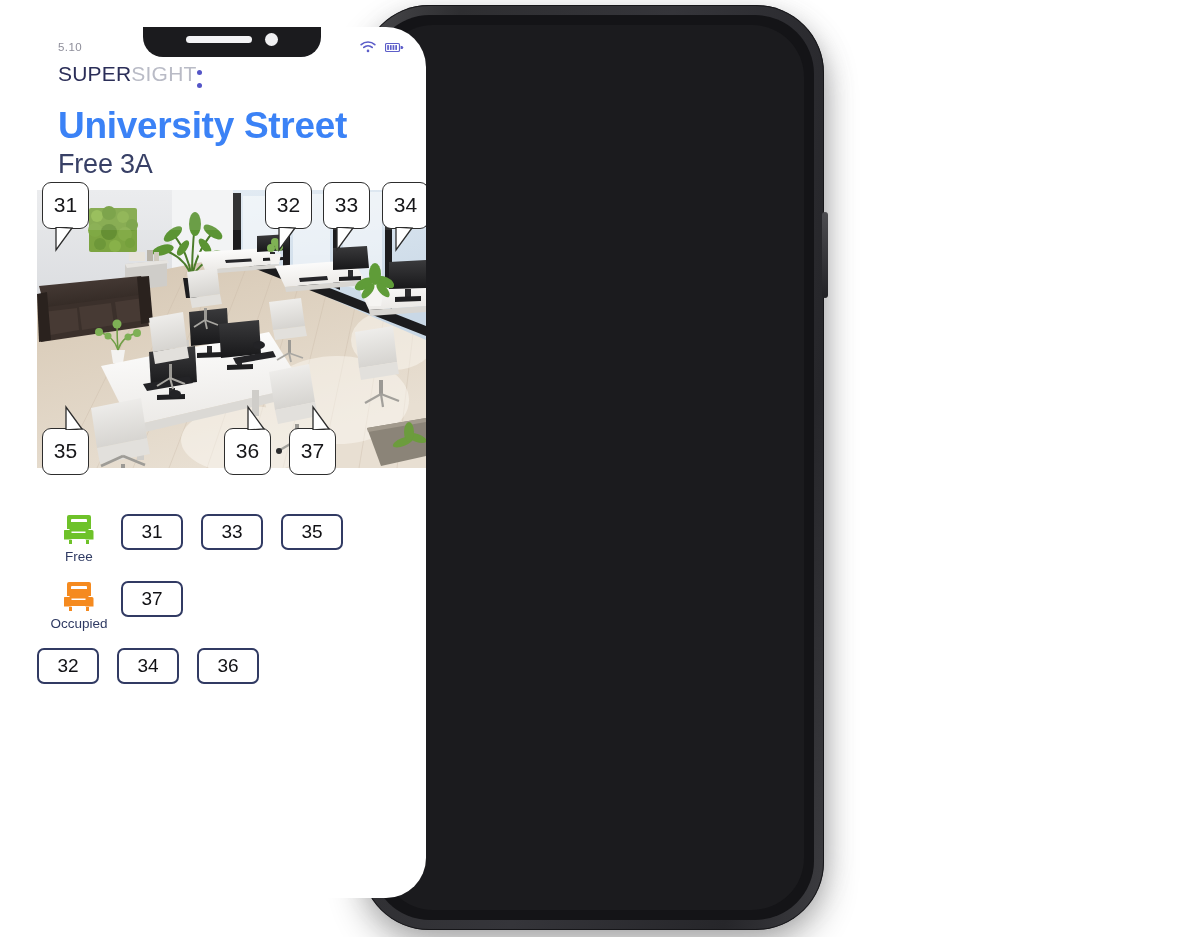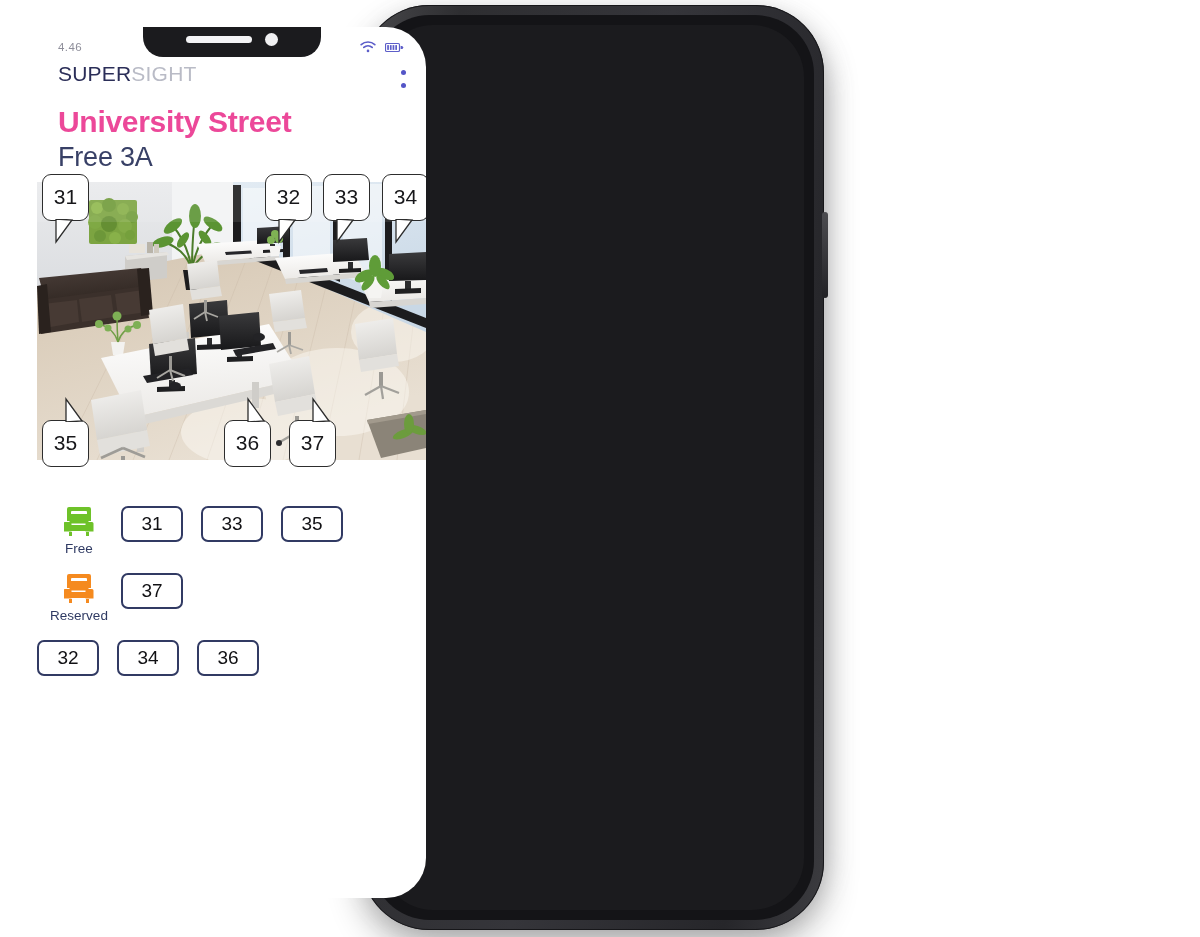--- a/index.html
+++ b/index.html
@@ -100,34 +100,34 @@
     font-size: 11.5px; letter-spacing: 0.4px;
     color: #8e8e9a; font-family: "Liberation Sans", sans-serif;
   }
   .status-icons { display: flex; align-items: center; gap: 9px; }
   .wifi-ico  { display: block; }
   .batt-ico  { display: block; }
 
   
   .app-header {
     position: absolute; top: 34px; left: 0; right: 0; height: 44px;
-    display: flex; align-items: flex-start; justify-content: space-between;
+    display: flex; align-items: flex-start; 
     padding: 0 20px 0 21px;
   }
   .logo { font-size: 21px; letter-spacing: 0.2px; line-height: 1; padding-top: 2px; }
   .logo .s1 { color: #2b2e58; font-weight: 400; }
   .logo .s2 { color: #b9bbc6; font-weight: 400; }
 
   .kebab { display: flex; flex-direction: column; gap: 8px; align-items: center; padding-top: 9px; }
   .kebab i { width: 5px; height: 5px; border-radius: 50%; background: #5455c7; display: block; }
 
   
   .titles { padding: 8px 0 0 21px; }
   .title-main {
-    font-size: 30px; font-weight: bold; color: #ec4899;
+    font-size: 37px; font-weight: bold; color: #3b82f6;
     letter-spacing: -0.3px; line-height: 1.12;
   }
   .title-sub {
     font-size: 27px; font-weight: 400; color: #384066;
     letter-spacing: -0.2px; line-height: 1.3; margin-top: 1px;
   }
 
   
   .photo-wrap {
     position: relative;
@@ -207,21 +207,21 @@
   <div class="btn-power"></div>
 
   <div class="screen">
 
     <div class="notch">
       <div class="speaker"></div>
       <div class="cam"></div>
     </div>
 
     <div class="statusbar">
-      <div class="clock">4.46</div>
+      <div class="clock">5.10</div>
       <div class="status-icons">
         <svg class="wifi-ico" width="16" height="12" viewBox="0 0 16 12">
           <path d="M1.2 3.6A10.2 10.2 0 0 1 14.8 3.6" fill="none" stroke="#5d5ec9" stroke-width="1.7" stroke-linecap="round"></path>
           <path d="M3.8 6.4A6.4 6.4 0 0 1 12.2 6.4" fill="none" stroke="#5d5ec9" stroke-width="1.7" stroke-linecap="round"></path>
           <circle cx="8" cy="9.9" r="1.3" fill="#5d5ec9"></circle>
         </svg>
         <svg class="batt-ico" width="19" height="11" viewBox="0 0 19 11">
           <rect x="0.5" y="1.5" width="14" height="8" rx="1.3" fill="none" stroke="#5d5ec9" stroke-width="1.2"></rect>
           <rect x="2.2" y="3.1" width="1.7" height="4.8" fill="#5d5ec9"></rect>
           <rect x="4.9" y="3.1" width="1.7" height="4.8" fill="#5d5ec9"></rect>
@@ -613,21 +613,21 @@
               <svg width="30" height="32" viewBox="0 0 30 32">
                 <path d="M5 1 h20 a2 2 0 0 1 2 2 v12 h-4 V6 a1 1 0 0 0 -1 -1 H8 a1 1 0 0 0 -1 1 v9 H3 V3 a2 2 0 0 1 2 -2 z" fill="#f58a1f"></path>
                 <path d="M7 8 h16 a1.5 1.5 0 0 1 1.5 1.5 v8 h-19 v-8 A1.5 1.5 0 0 1 7 8 z" fill="#f58a1f"></path>
                 <path d="M1 16 h5 a1.5 1.5 0 0 1 1.5 1.5 v8 h-8 v-8 A1.5 1.5 0 0 1 1 16 z" fill="#f58a1f"></path>
                 <path d="M23 16 h5 a1.5 1.5 0 0 1 1.5 1.5 v8 h-8 v-8 A1.5 1.5 0 0 1 23 16 z" fill="#f58a1f"></path>
                 <path d="M4 19 h22 v6 H4 z" fill="#f58a1f"></path>
                 <path d="M5 26 h3 v4 H5 z" fill="#f58a1f"></path>
                 <path d="M22 26 h3 v4 h-3 z" fill="#f58a1f"></path>
               </svg>
             </div>
-            <div class="legend-label">Reserved</div>
+            <div class="legend-label">Occupied</div>
           </div>
           <div class="chips">
             <div class="chip">37</div>
             <div class="chip-spacer"></div>
             <div class="chip-spacer"></div>
           </div>
         </div>
         <div class="legend-row">
           <div class="chips">
             <div class="chip">32</div>

